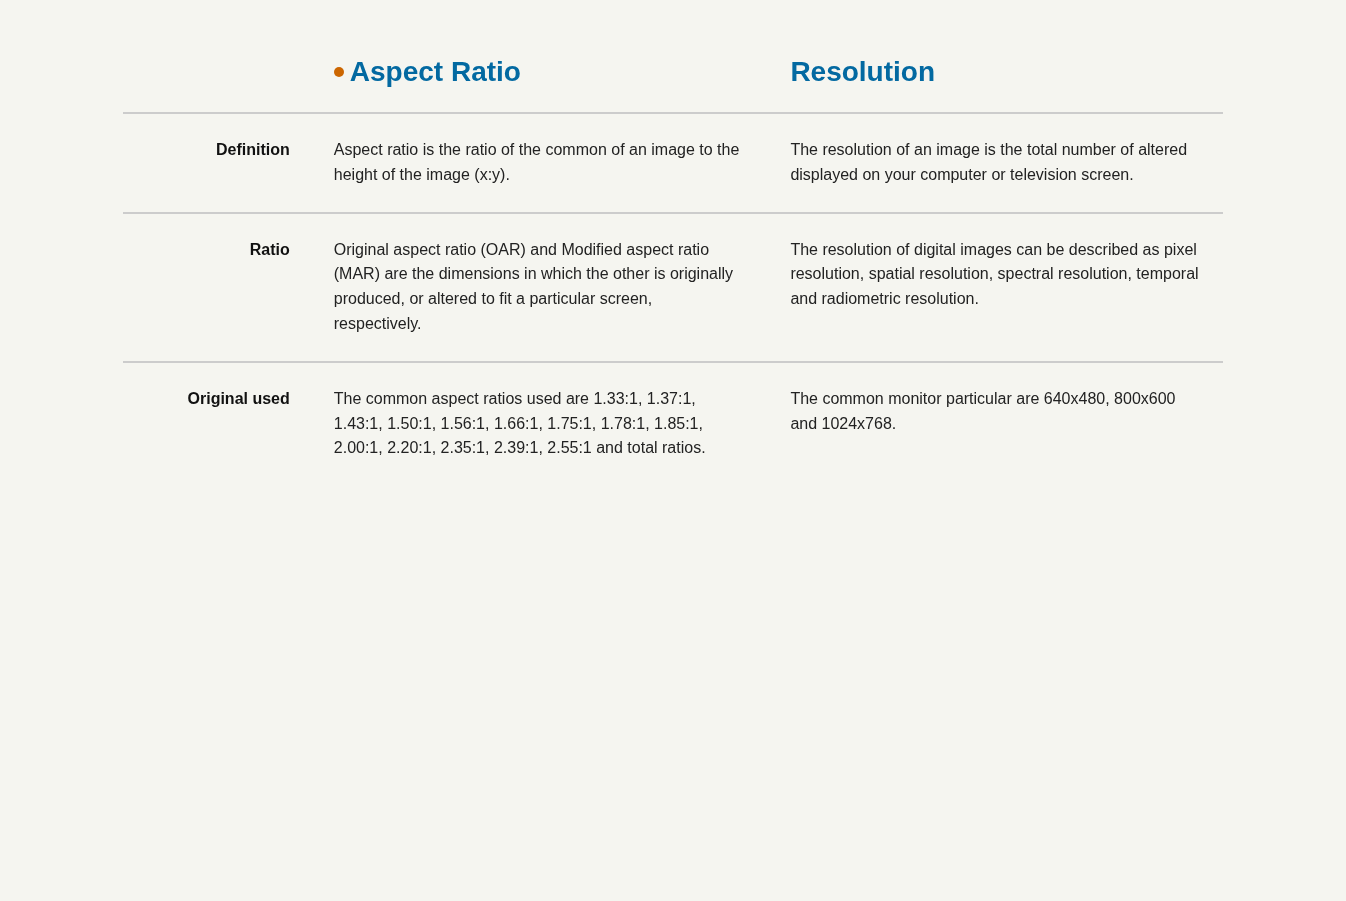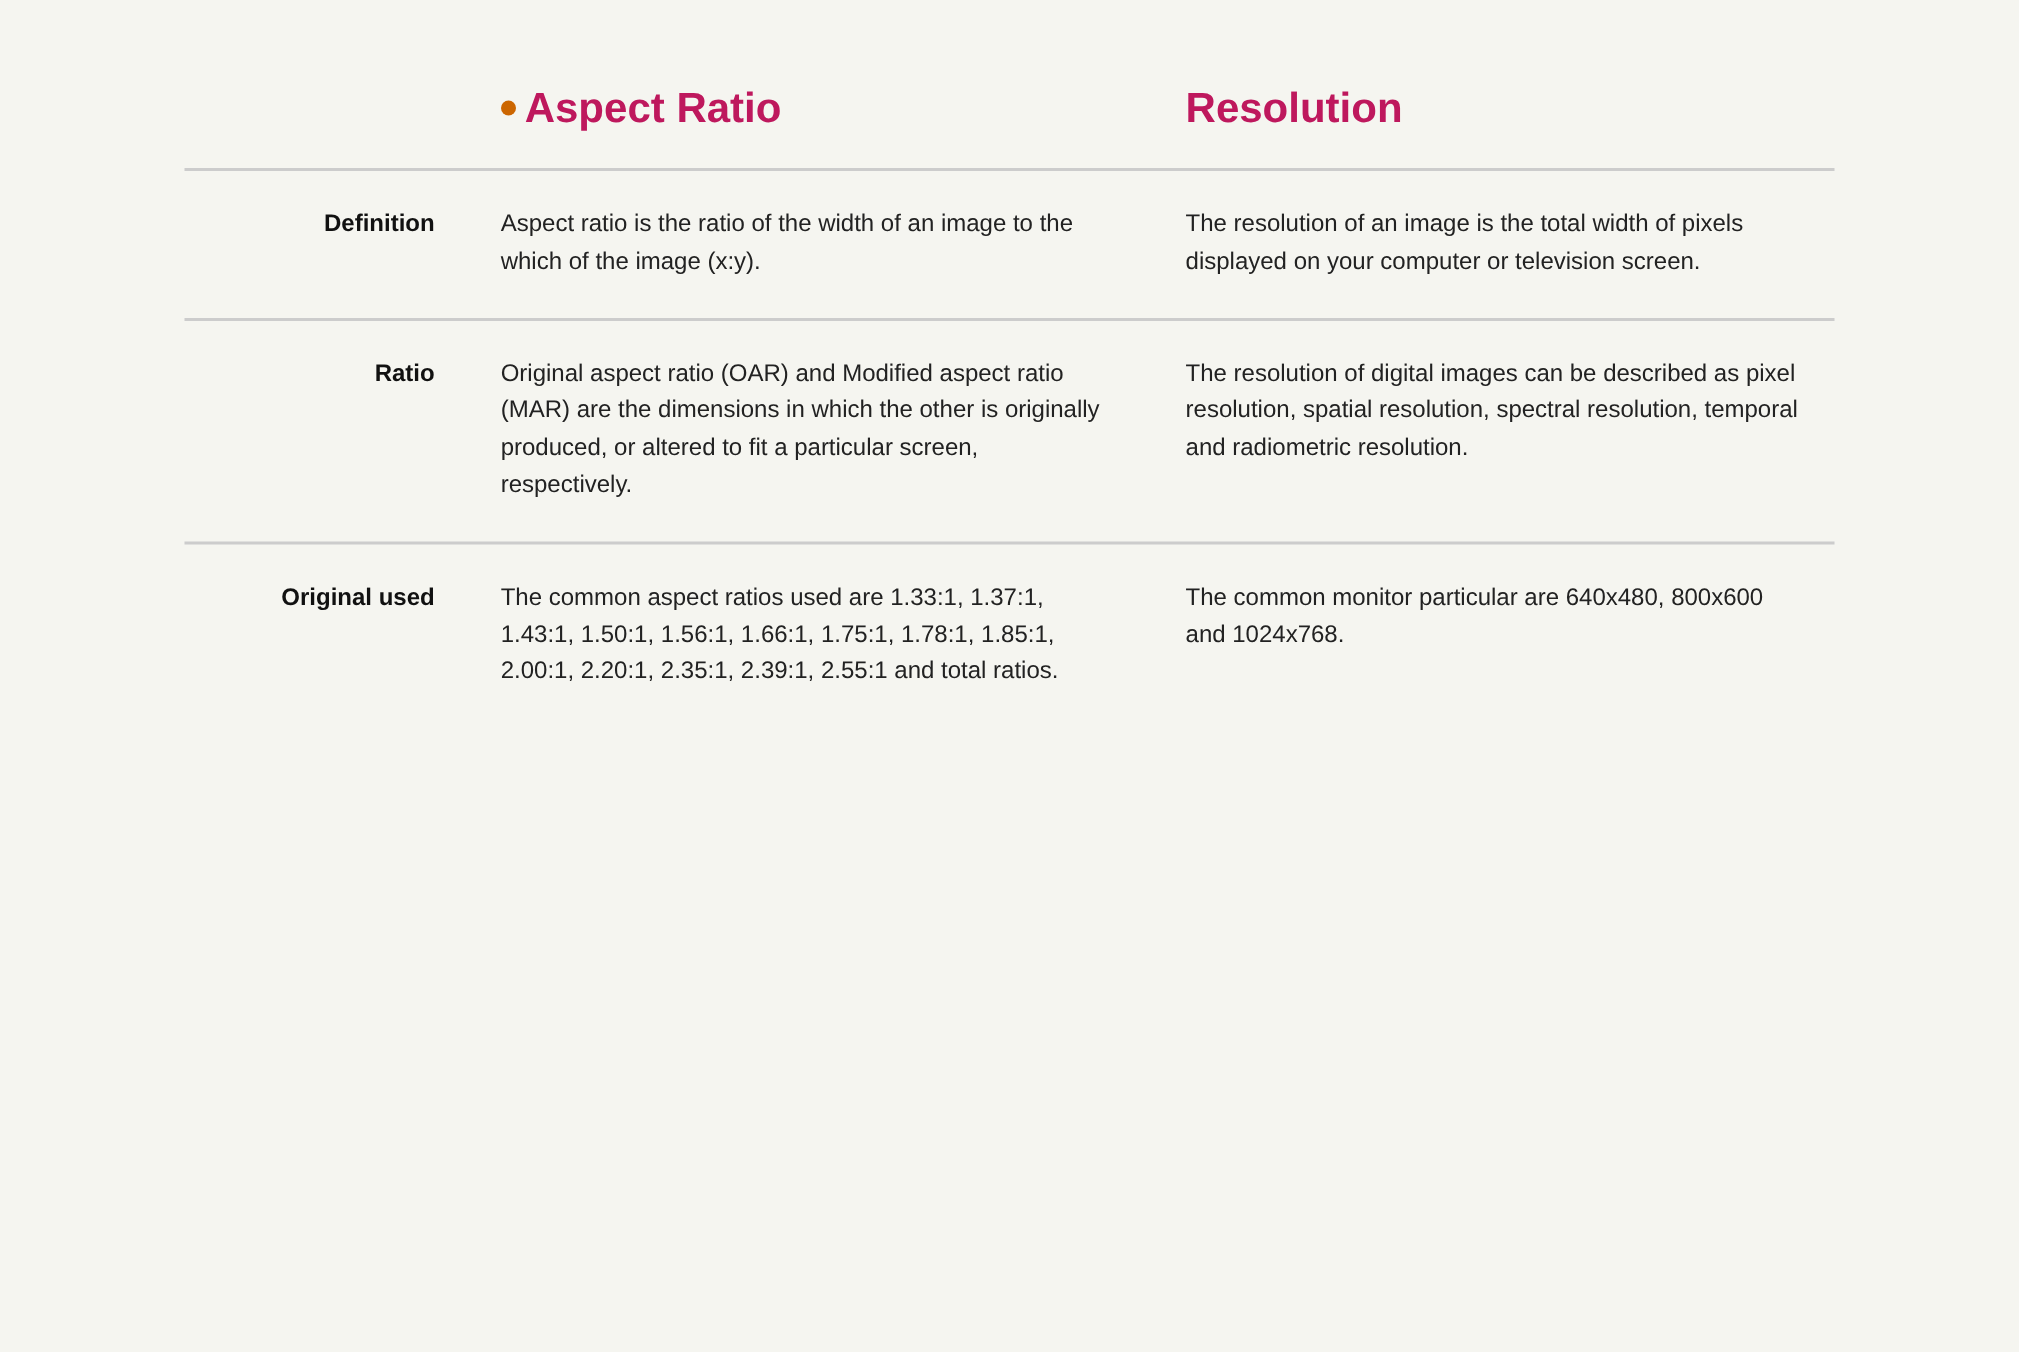--- a/index.html
+++ b/index.html
@@ -26,21 +26,21 @@
       max-width: 1100px;
       border-collapse: collapse;
     }
 
     .comparison-table thead tr th {
       font-size: 28px;
       font-weight: 900;
       padding: 16px 24px 24px 24px;
       text-align: left;
       vertical-align: bottom;
-      color: #be185d;
+      color: #0369a1;
     }
 
     .comparison-table thead tr th.row-label-col {
       width: 180px;
     }
 
     .comparison-table thead tr th.aspect-col {
       width: 440px;
     }
 
@@ -92,22 +92,22 @@
         <span class="header-bullet"></span><span>Aspect Ratio</span>
       </th>
       <th class="resolution-col">
         <span>Resolution</span>
       </th>
     </tr>
   </thead>
   <tbody id="table-body">
   <tr>
         <td class="row-label">Definition</td>
-        <td>Aspect ratio is the ratio of the width of an image to the which of the image (x:y).</td>
-        <td>The resolution of an image is the total width of pixels displayed on your computer or television screen.</td>
+        <td>Aspect ratio is the ratio of the common of an image to the height of the image (x:y).</td>
+        <td>The resolution of an image is the total number of altered displayed on your computer or television screen.</td>
       </tr>
       <tr>
         <td class="row-label">Ratio</td>
         <td>Original aspect ratio (OAR) and Modified aspect ratio (MAR) are the dimensions in which the other is originally produced, or altered to fit a particular screen, respectively.</td>
         <td>The resolution of digital images can be described as pixel resolution, spatial resolution, spectral resolution, temporal and radiometric resolution.</td>
       </tr>
       <tr>
         <td class="row-label">Original used</td>
         <td>The common aspect ratios used are 1.33:1, 1.37:1, 1.43:1, 1.50:1, 1.56:1, 1.66:1, 1.75:1, 1.78:1, 1.85:1, 2.00:1, 2.20:1, 2.35:1, 2.39:1, 2.55:1 and total ratios.</td>
         <td>The common monitor particular are 640x480, 800x600 and 1024x768.</td>

